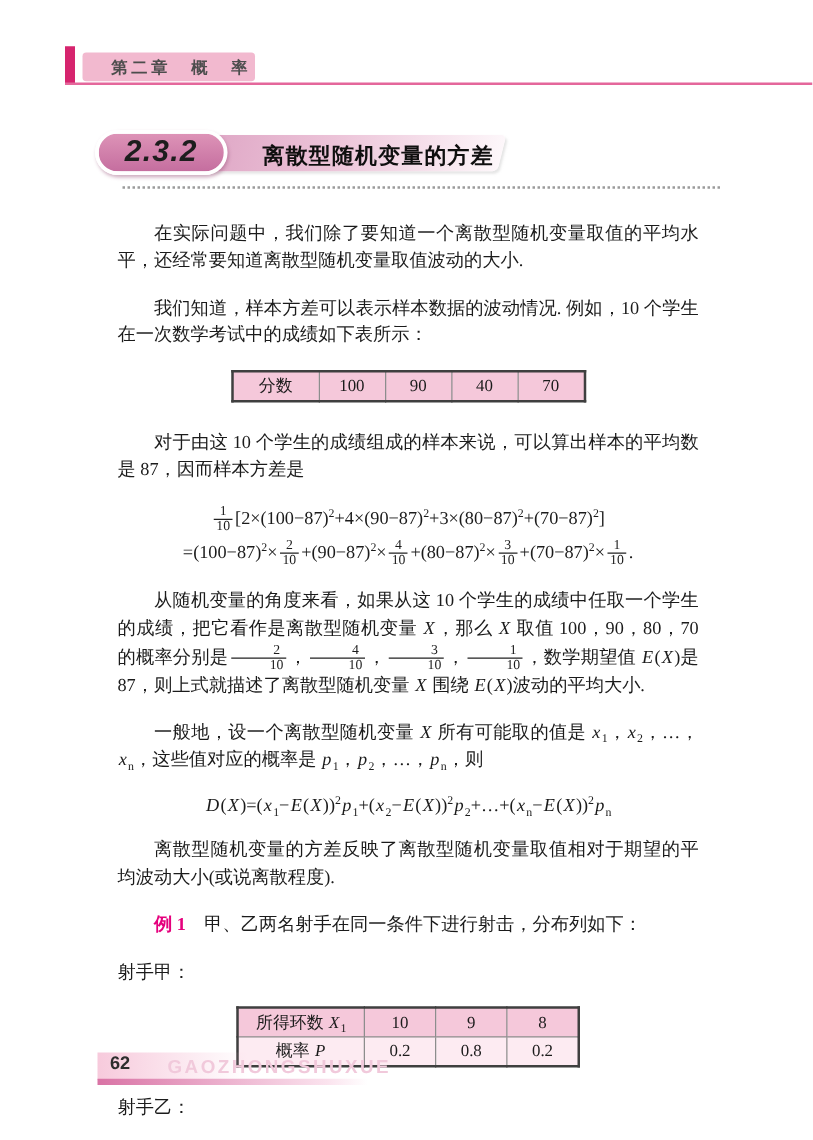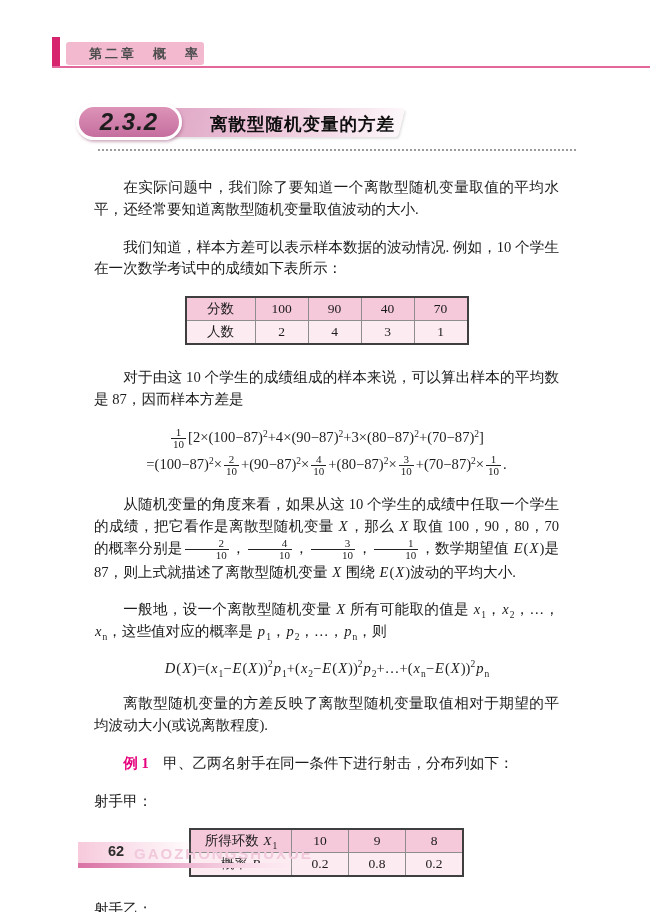--- a/index.html
+++ b/index.html
@@ -77,21 +77,21 @@
   .ptable tr.hdr td{background:var(--table-header-pink,#f5c8da);}
   .ptable tr.dat td{background:var(--table-row-pink,#fdebf2);}
   .t1 td.cl{width:60px;} .t1 td.cn{width:44px;}
   .t2 td.cl{width:92px;} .t2 td.cn{width:48px;}
 
   
   .footer-block{position:absolute;left:78px;top:842px;width:120px;height:22px;
     background:linear-gradient(90deg,#f7cadc 0%,rgba(255,255,255,0) 100%);}
   .footer-bar{position:absolute;left:78px;top:863px;width:216px;height:5px;
     background:linear-gradient(90deg,var(--footer-bar-pink,#d973a5) 0%,#fbe3ee 85%,rgba(255,255,255,0) 100%);}
-  .page-num{position:absolute;left:108px;top:843px;font-size:14.5px;font-weight:bold;color:#2e2e2e;
+  .page-num{position:absolute;left:88px;top:843px;font-size:14.5px;font-weight:bold;color:#2e2e2e;
     font-family:"Liberation Sans","DejaVu Sans",sans-serif;text-align:right;}
   .watermark{position:absolute;left:134px;top:845px;font-size:15px;font-weight:bold;letter-spacing:2px;
     color:var(--watermark-pink,#f1c9db);font-family:"Liberation Sans","DejaVu Sans",sans-serif;}
 </style>
 </head>
 <body>
 
 <div class="page">
 
   <div class="chapter-bar"></div>
@@ -112,27 +112,20 @@
 
     <table class="ptable t1">
       <tbody>
       <tr class="hdr">
         <td class="cl">分数</td>
         <td class="cn">100</td>
         <td class="cn">90</td>
         <td class="cn">40</td>
         <td class="cn">70</td>
       </tr>
-      <tr class="dat">
-        <td class="cl">人数</td>
-        <td class="cn">2</td>
-        <td class="cn">4</td>
-        <td class="cn">3</td>
-        <td class="cn">1</td>
-      </tr>
       </tbody>
     </table>
 
     <p class="para">对于由这 10 个学生的成绩组成的样本来说，可以算出样本的平均数是 87，因而样本方差是</p>
     <p class="formula"><span class="frac">
           <span class="fn">1</span>
           <span class="fd">10</span>
         </span>[2×(100−87)<span class="msup">2</span>+4×(90−87)<span class="msup">2</span>+3×(80−87)<span class="msup">2</span>+(70−87)<span class="msup">2</span>]</p>
     <p class="formula">=(100−87)<span class="msup">2</span>×<span class="frac">
           <span class="fn">2</span>

